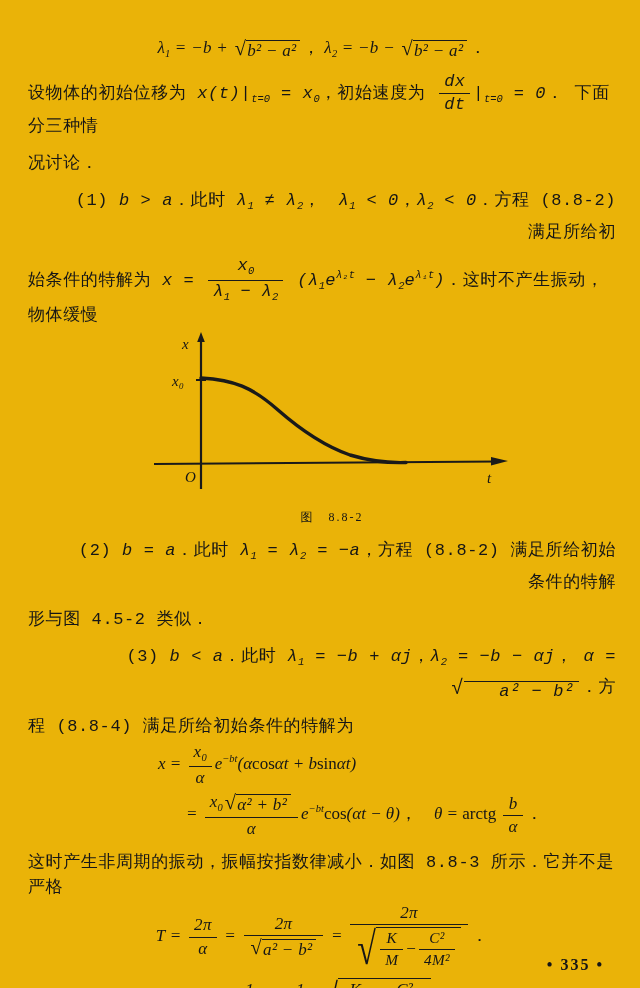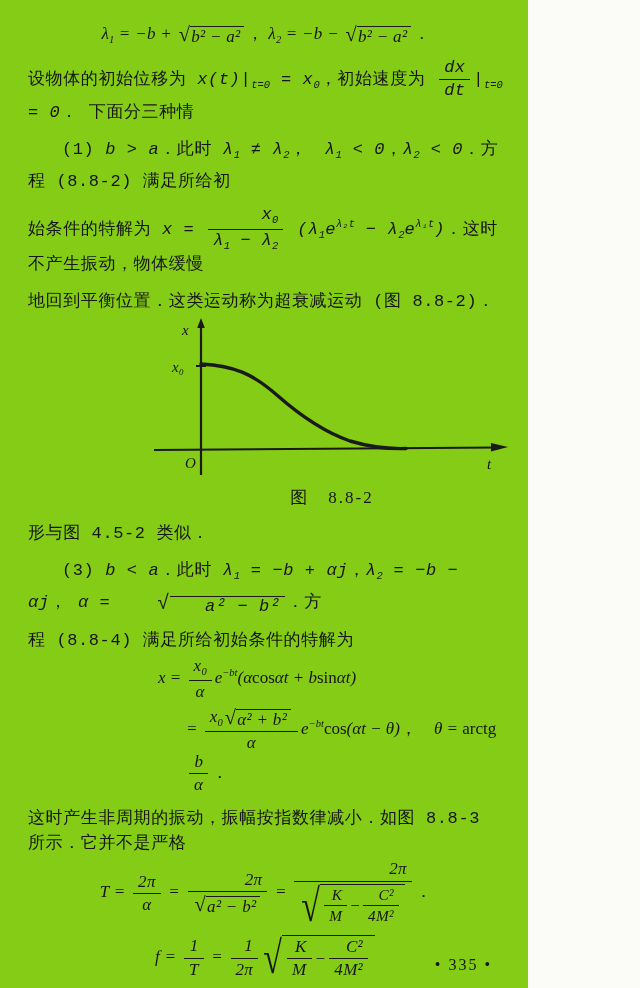--- a/index.html
+++ b/index.html
@@ -1,71 +1,71 @@
 <!DOCTYPE html>
 <html><head>
 <meta charset="utf-8">
 <style>
   html,body{margin:0;padding:0;background:#fbfbf8;}
   body{width:640px;height:988px;overflow:hidden;
        font-family:"Liberation Serif","DejaVu Serif",serif;color:#161616;}
-  .page{position:relative;width:528px;height:988px;background:#84cc16;padding-top:18px;box-sizing:border-box;}
+  .page{position:relative;width:640px;height:988px;background:#eab308;padding-top:32px;box-sizing:border-box;}
   #doc{padding:0 24px 0 28px;}
 
   
   .b-text,.b-text-indent,.b-heading{font-size:17px;line-height:25px;margin:12px 0 3px;letter-spacing:0.6px;font-family:Liberation Mono, monospace;}
-  .b-text-indent{text-indent:2em;}
+  .b-text-indent{text-indent:2em;text-align:right;}
   .b-equation{text-align:center;margin:4px 0 8px;font-size:17px;letter-spacing:0.3px;}
   .b-equation-left1{margin:4px 0 4px 130px;font-size:17px;}
   .b-equation-left2{margin:6px 0 6px 158px;font-size:17px;}
 
   
   .mt-m{font-style:italic;}
   sub,sup{font-size:0.62em;letter-spacing:0;}
   .frac{display:inline-block;text-align:center;vertical-align:middle;margin:0 3px;line-height:1.08;letter-spacing:0.3px;}
-  .frac .fn{display:block;border-bottom:1.4px solid #1a1a1a;padding:0 5px 2px;text-align:right;}
+  .frac .fn{display:block;border-bottom:1.4px solid #1a1a1a;padding:0 5px 2px;}
   .frac .fd{display:block;padding:2px 5px 0;}
   .frac .frac{font-size:0.9em;margin:0 2px;}
   .sqrt{display:inline-flex;align-items:flex-start;vertical-align:-0.25em;margin:0 2px;white-space:nowrap;}
   .sqrt .rad{line-height:1;font-size:1.2em;transform:translateY(-2px);}
   .sqrt .vinc{border-top:1.4px solid #1a1a1a;padding:1px 4px 0 1px;line-height:1.05;}
   .sqrt.big{align-items:stretch;vertical-align:middle;}
   .sqrt.big .rad{display:flex;align-items:center;font-size:2em;transform:scaleY(1.35);transform-origin:center;}
   .sqrt.big .vinc{display:flex;align-items:center;border-top:1.6px solid #1a1a1a;padding:2px 4px 2px 2px;}
 
   
   .fig{margin:2px 0 4px 118px;width:372px;}
   .fig svg{display:block;}
   .ax{stroke:#1a1a1a;stroke-width:2.2;fill:none;}
   .tick{stroke:#1a1a1a;stroke-width:2;}
   .axf{fill:#1a1a1a;}
   .curve{fill:none;stroke:#1a1a1a;stroke-width:3.4;stroke-linecap:round;}
   .fig text{font-family:"Liberation Serif","DejaVu Serif",serif;font-style:italic;font-size:16px;fill:#161616;}
   .fig text.sm{font-size:15px;}
-  figcaption{text-align:center;font-size:17px;letter-spacing:2px;margin-top:9px;}
+  figcaption{text-align:center;font-size:12px;letter-spacing:2px;margin-top:18px;}
 
-  .b-pagenum{position:absolute;right:36px;bottom:14px;font-weight:normal;font-size:16px;letter-spacing:2px;}
+  .b-pagenum{position:absolute;right:36px;bottom:14px;font-weight:bold;font-size:16px;letter-spacing:2px;}
 </style>
 </head>
 <body>
 
 <div class="page">
   <div id="doc">
     <div id="doc-top">
         <div class="b-equation"><span><span class="mt-m">λ</span><sub class="mt-m">1</sub></span><span class="mt-m"> = −b + </span><span class="sqrt">
             <span class="rad">√</span>
             <span class="vinc mt-m">b² − a²</span>
           </span><span>，  </span><span><span class="mt-m">λ</span><sub class="mt-m">2</sub></span><span class="mt-m"> = −b − </span><span class="sqrt">
             <span class="rad">√</span>
             <span class="vinc mt-m">b² − a²</span>
           </span><span>．</span></div>
         <div class="b-text"><span>设物体的初始位移为 </span><span><span class="mt-m">x(t)|</span><sub class="mt-m">t=0</sub></span><span class="mt-m"> = </span><span><span class="mt-m">x</span><sub class="mt-m">0</sub></span><span>，初始速度为 </span><span class="frac"><span class="fn mt-m">dx</span><span class="fd mt-m">dt</span></span><span><span class="mt-m">|</span><sub class="mt-m">t=0</sub></span><span class="mt-m"> = 0</span><span>．  下面分三种情</span></div>
+        <div class="b-text"><span>况讨论．</span></div>
         <div class="b-text-indent"><span>(1) </span><span class="mt-m">b &gt; a</span><span>．此时 </span><span><span class="mt-m">λ</span><sub class="mt-m">1</sub></span><span class="mt-m"> ≠ </span><span><span class="mt-m">λ</span><sub class="mt-m">2</sub></span><span>，　</span><span><span class="mt-m">λ</span><sub class="mt-m">1</sub></span><span class="mt-m"> &lt; 0</span><span>，</span><span><span class="mt-m">λ</span><sub class="mt-m">2</sub></span><span class="mt-m"> &lt; 0</span><span>．方程 (8.8-2) 满足所给初</span></div>
         <div class="b-text"><span>始条件的特解为 </span><span class="mt-m">x = </span><span class="frac"><span class="fn"><span><span class="mt-m">x</span><sub class="mt-m">0</sub></span></span><span class="fd"><span><span class="mt-m">λ</span><sub class="mt-m">1</sub></span><span class="mt-m"> − </span><span><span class="mt-m">λ</span><sub class="mt-m">2</sub></span></span></span><span class="mt-m"> (</span><span><span class="mt-m">λ</span><sub class="mt-m">1</sub></span><span><span class="mt-m">e</span><sup class="mt-m">λ₂t</sup></span><span class="mt-m"> − </span><span><span class="mt-m">λ</span><sub class="mt-m">2</sub></span><span><span class="mt-m">e</span><sup class="mt-m">λ₁t</sup></span><span class="mt-m">)</span><span>．这时不产生振动，物体缓慢</span></div>
-        <div class="b-text"><span>地回到平衡位置．这类运动称为超衰减运动 (图 8.8-2)．</span></div>
       </div>
 
     <figure class="fig">
       <svg width="372" height="160" viewBox="0 0 372 160">
 
         <line class="ax" x1="55" y1="8" x2="55" y2="158"></line>
         <polygon class="axf" points="55,1 51.2,11 58.8,11"></polygon>
 
         <line class="ax" x1="8" y1="133" x2="352" y2="130.5"></line>
         <polygon class="axf" points="362,130 345,126 345,134.5"></polygon>
@@ -76,20 +76,21 @@
 
         <text class="sm" x="36" y="18">x</text>
         <text class="sm" x="26" y="55">x₀</text>
         <text class="sm" x="39" y="151">O</text>
         <text class="sm" x="341" y="152">t</text>
       </svg>
       <figcaption>图　8.8-2</figcaption>
     </figure>
 
     <div id="doc-bottom">
+        <div class="b-text-indent"><span>(2) </span><span class="mt-m">b = a</span><span>．此时 </span><span><span class="mt-m">λ</span><sub class="mt-m">1</sub></span><span class="mt-m"> = </span><span><span class="mt-m">λ</span><sub class="mt-m">2</sub></span><span class="mt-m"> = −a</span><span>，方程 (8.8-2) 满足所给初始条件的特解</span></div>
         <div class="b-text"><span>形与图 4.5-2 类似．</span></div>
         <div class="b-text-indent"><span>(3) </span><span class="mt-m">b &lt; a</span><span>．此时 </span><span><span class="mt-m">λ</span><sub class="mt-m">1</sub></span><span class="mt-m"> = −b + αj</span><span>，</span><span><span class="mt-m">λ</span><sub class="mt-m">2</sub></span><span class="mt-m"> = −b − αj</span><span>，</span><span class="mt-m"> α = </span><span class="sqrt">
             <span class="rad">√</span>
             <span class="vinc mt-m">a² − b²</span>
           </span><span>．方</span></div>
         <div class="b-text"><span>程 (8.8-4) 满足所给初始条件的特解为</span></div>
         <div class="b-equation-left1"><span class="mt-m">x = </span><span class="frac"><span class="fn"><span><span class="mt-m">x</span><sub class="mt-m">0</sub></span></span><span class="fd mt-m">α</span></span><span><span class="mt-m">e</span><sup class="mt-m">−bt</sup></span><span class="mt-m">(α</span><span>cos</span><span class="mt-m">αt + b</span><span>sin</span><span class="mt-m">αt)</span></div>
         <div class="b-equation-left2"><span class="mt-m">= </span><span class="frac"><span class="fn"><span><span class="mt-m">x</span><sub class="mt-m">0</sub></span><span class="sqrt">
                 <span class="rad">√</span>
                 <span class="vinc mt-m">α² + b²</span>

